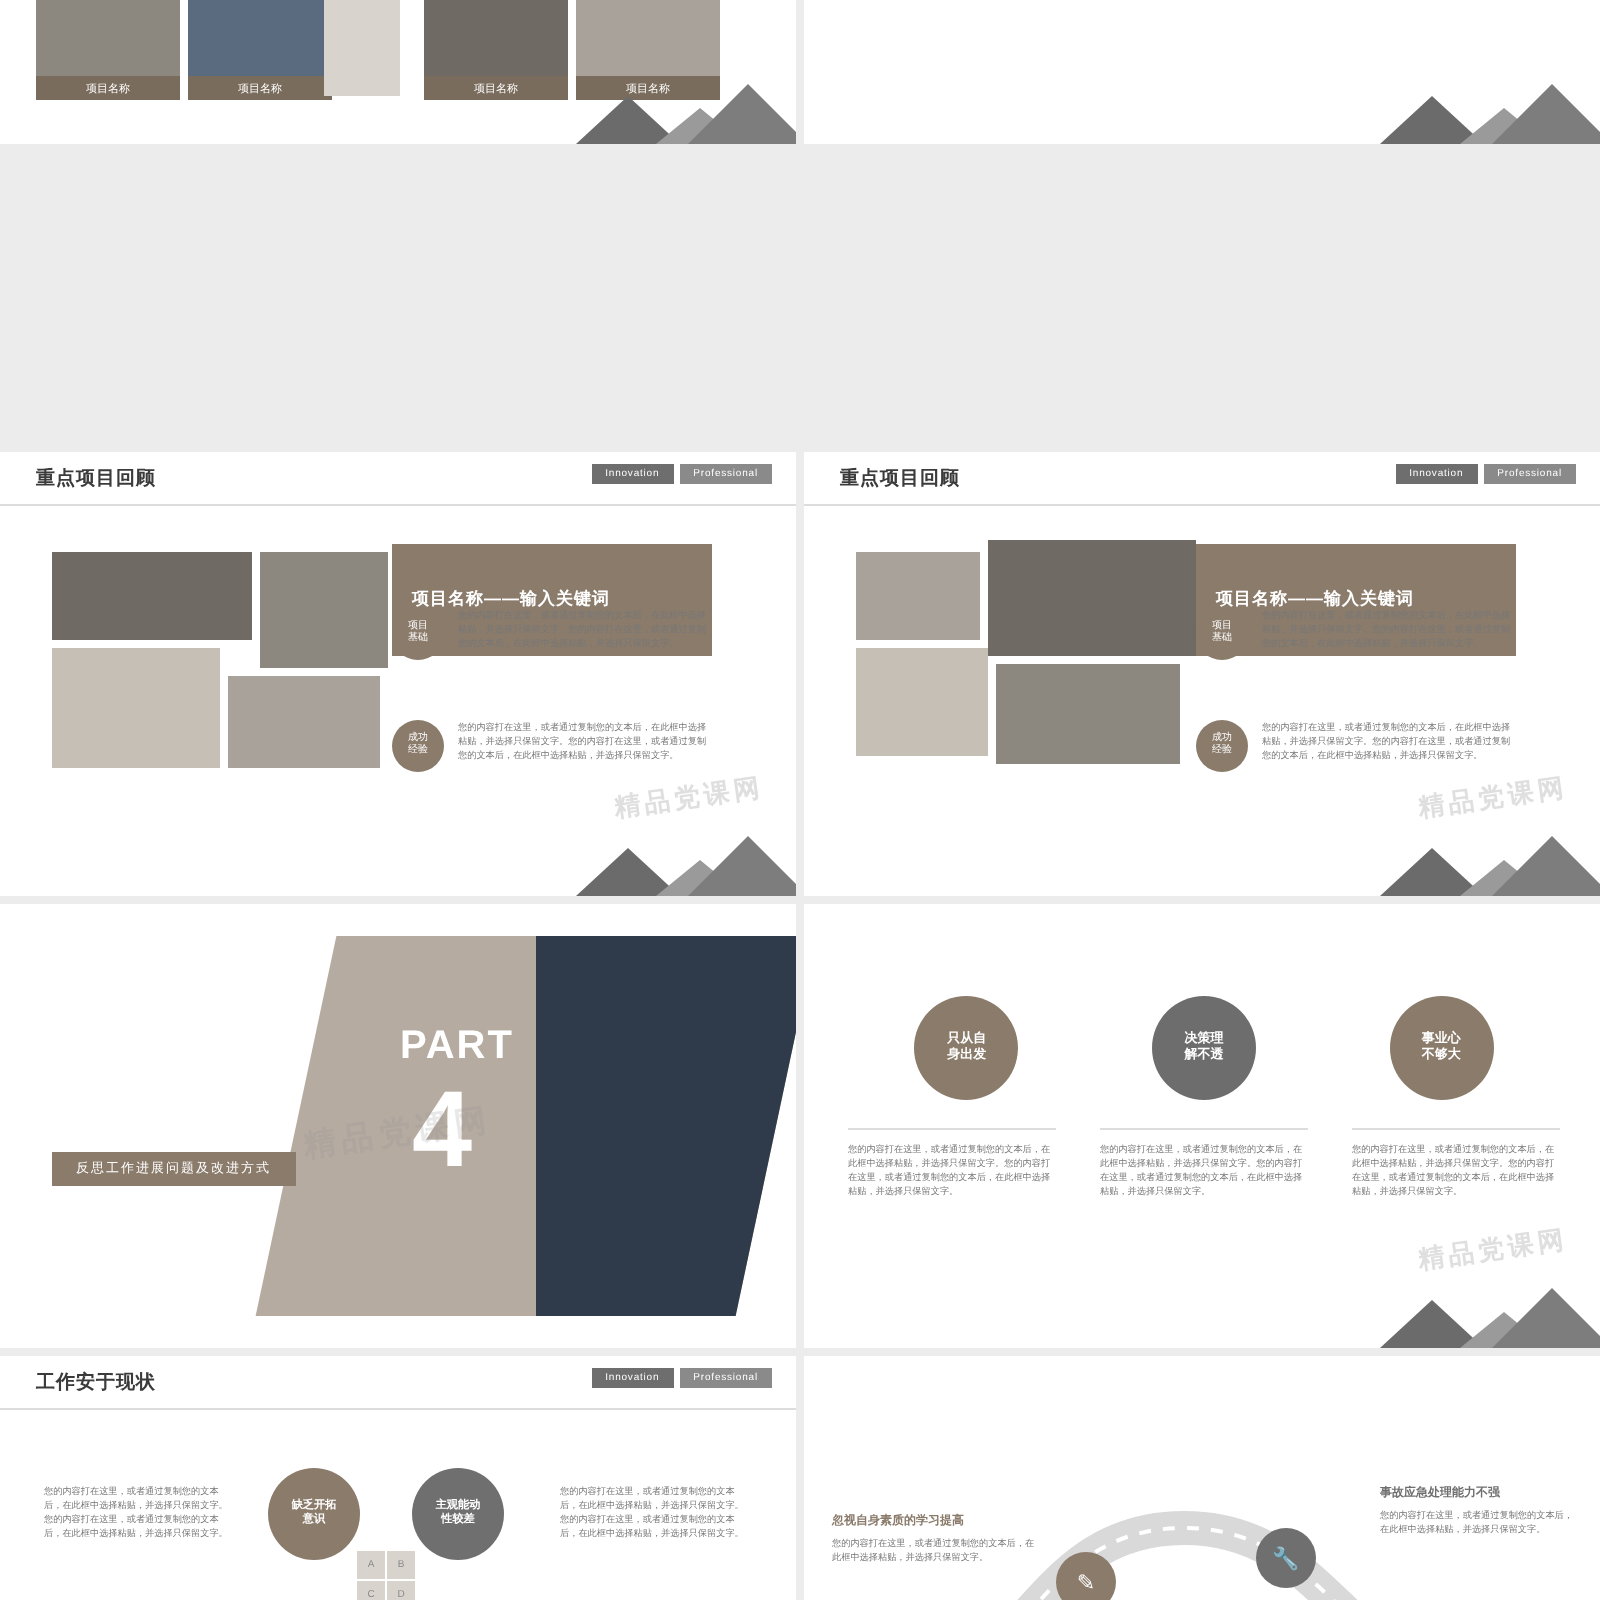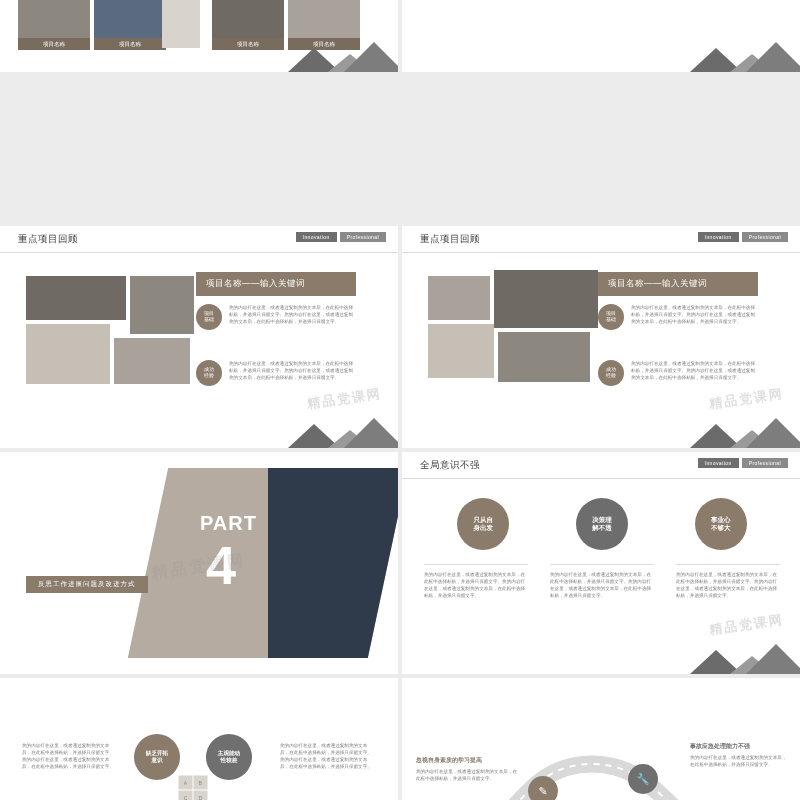--- a/index.html
+++ b/index.html
@@ -20,21 +20,21 @@
   }
   
   .row-top{height:72px;}
   .row-mid{height:222px;}
 
   .hdr{
     position:absolute;left:0;top:0;width:100%;height:26px;
     border-bottom:1px solid #dcdcdc;
   }
   .hdr-title{
-    position:absolute;left:18px;top:7px;font-size:9.5px;color:#3b3b3b;font-weight:normal;
+    position:absolute;left:18px;top:7px;font-size:9.5px;color:#3b3b3b;font-weight:bold;
     letter-spacing:.5px;
   }
   .hdr-tags{position:absolute;right:12px;top:6px;display:flex;gap:3px;}
   .tag{
     background:#6e6e6e;color:#fff;font-size:5px;padding:2px 7px;letter-spacing:.4px;
   }
   .tag.b{background:#8a8a8a;}
 
   
   .mtn{position:absolute;right:0;bottom:0;width:120px;height:34px;}
@@ -49,22 +49,22 @@
   .ph.g3{background:#a8a29a;}
   .ph.g4{background:#c5bfb6;}
   .ph.blue{background:#5a6b80;}
 
   .cap{
     position:absolute;left:0;bottom:0;width:100%;height:12px;background:#7a6c5d;
     color:#fff;font-size:5.5px;display:flex;align-items:center;justify-content:center;
   }
 
   .banner{
-    background:#8a7b6b;color:#fff;font-size:8.5px;font-weight:normal;
-    padding:6px 10px;display:inline-block;letter-spacing:.5px;
+    background:#8a7b6b;color:#fff;font-size:8.5px;font-weight:bold;
+    padding:22px 10px;display:inline-block;letter-spacing:.5px;
   }
   .circle-lbl{
     width:26px;height:26px;border-radius:50%;background:#8a7b6b;color:#fff;
     font-size:5px;display:flex;align-items:center;justify-content:center;
     text-align:center;line-height:1.15;flex:0 0 auto;
   }
   .txt{font-size:4.6px;color:#777;line-height:1.55;}
 
   .wm{
     position:absolute;right:16px;bottom:40px;color:rgba(150,150,150,.30);
@@ -250,27 +250,20 @@
         <div class="para-img"></div>
         <div class="part-num-t">PART</div>
         <div class="part-num-b">4</div>
       </div>
     </div>
     <div class="part-sub">反思工作进展问题及改进方式</div>
     <div class="wm2">精品党课网</div>
   </div>
 
   <div class="slide row-mid">
-    <div class="hdr">
-      <div class="hdr-title">全局意识不强</div>
-      <div class="hdr-tags">
-        <span class="tag">Innovation</span>
-        <span class="tag b">Professional</span>
-      </div>
-    </div>
 
     <div style="position:absolute;left:22px;top:46px;width:356px;display:flex;justify-content:space-around;">
       <div class="pill">只从自<br>身出发</div>
       <div class="pill dk">决策理<br>解不透</div>
       <div class="pill">事业心<br>不够大</div>
     </div>
 
     <div style="position:absolute;left:22px;top:112px;width:356px;display:flex;justify-content:space-between;gap:12px;">
       <div class="txt" style="width:104px;border-top:1px solid #ddd;padding-top:6px;">您的内容打在这里，或者通过复制您的文本后，在此框中选择粘贴，并选择只保留文字。您的内容打在这里，或者通过复制您的文本后，在此框中选择粘贴，并选择只保留文字。</div>
       <div class="txt" style="width:104px;border-top:1px solid #ddd;padding-top:6px;">您的内容打在这里，或者通过复制您的文本后，在此框中选择粘贴，并选择只保留文字。您的内容打在这里，或者通过复制您的文本后，在此框中选择粘贴，并选择只保留文字。</div>
@@ -279,20 +272,27 @@
 
     <div class="wm">精品党课网</div>
     <div class="mtn">
         <i class="m1"></i>
         <i class="m2"></i>
         <i class="m3"></i>
       </div>
   </div>
 
   <div class="slide row-mid">
+    <div class="hdr">
+      <div class="hdr-title">工作安于现状</div>
+      <div class="hdr-tags">
+        <span class="tag">Innovation</span>
+        <span class="tag b">Professional</span>
+      </div>
+    </div>
 
     <div class="txt" style="position:absolute;left:22px;top:64px;width:96px;">您的内容打在这里，或者通过复制您的文本后，在此框中选择粘贴，并选择只保留文字。您的内容打在这里，或者通过复制您的文本后，在此框中选择粘贴，并选择只保留文字。</div>
 
     <div class="flower" style="position:absolute;left:128px;top:52px;">
       <div class="petal pt-tl">缺乏开拓<br>意识</div>
       <div class="petal pt-tr">主观能动<br>性较差</div>
 
       <div class="ctr-sq">
         <span>A</span>
         <span>B</span>

